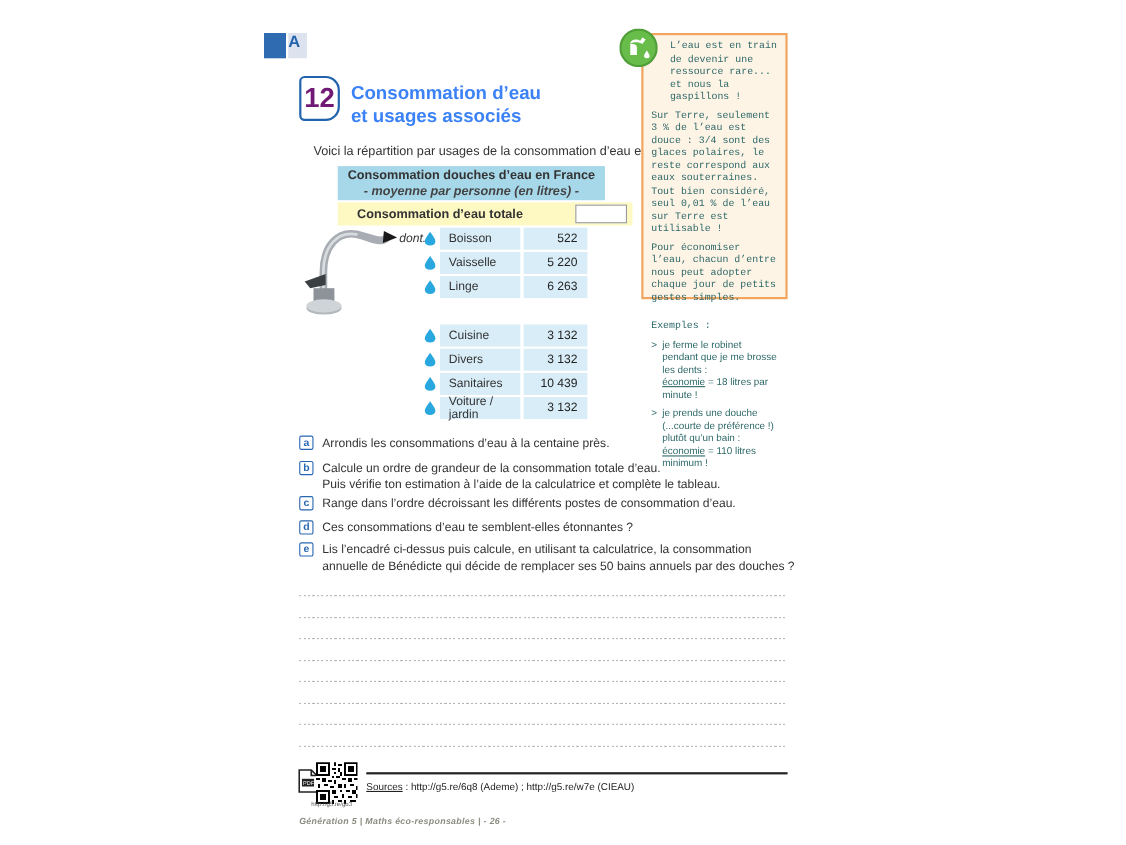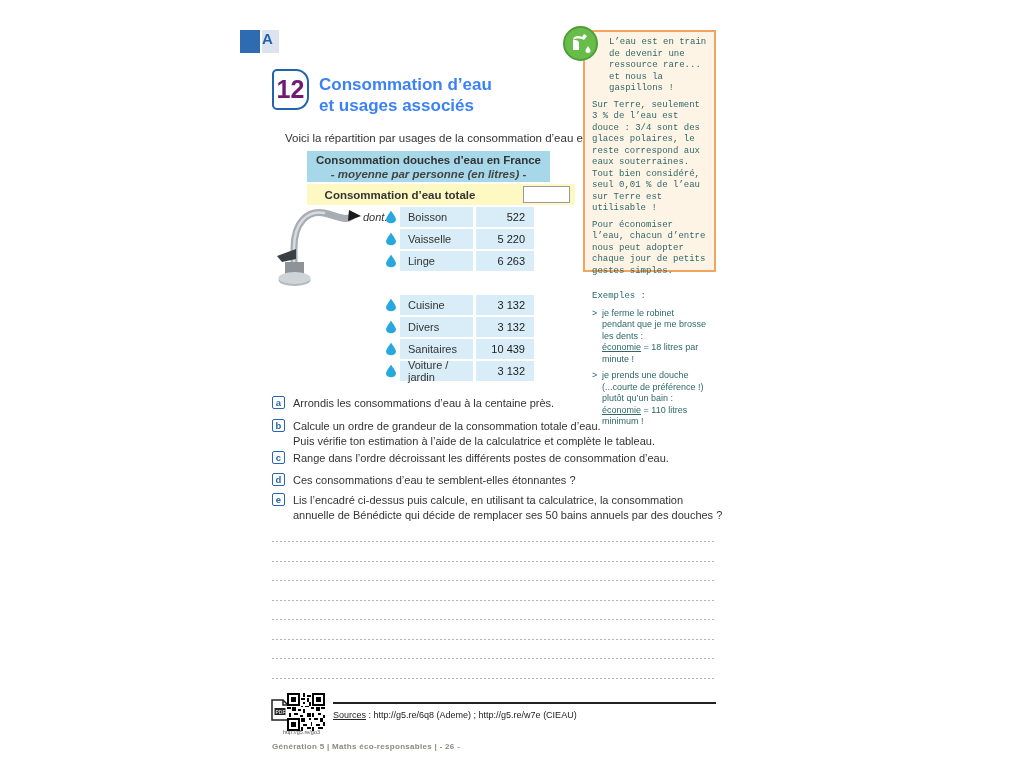--- a/index.html
+++ b/index.html
@@ -64,21 +64,21 @@
   
   .ansline { position:absolute; left:272px; width:444px; height:2px;
     background-image:repeating-linear-gradient(to right,#b5b5b5 0 2px, transparent 2px 4px); background-size:100% 1px; background-repeat:no-repeat; background-position:0 bottom; }
 
   
   .src-rule { position:absolute; left:333px; top:702px; width:383px; height:0; border-top:2px solid #222; }
   .sources { position:absolute; left:333px; top:710px; font-size:9px; color:#222; }
   .sources .u { text-decoration:underline;margin-top:35px; }
   .qr-caption { position:absolute; left:283px; top:729px; font-size:5.5px; color:#555; }
   .page-footer { position:absolute; left:272px; top:742px; font-size:8px; font-weight:bold;
-    color:#8b8b80; letter-spacing:0.3px; }
+    color:#8b8b80; letter-spacing:0.3px;font-style:italic; }
   .qr { position:absolute; left:287px; top:693px; }
   .doc-icon { position:absolute; left:271px; top:699px; }
 </style>
 </head>
 <body>
 
 <div id="page">
 
   <div class="sec-square"></div>
   <div class="sec-letter-box">A</div>

